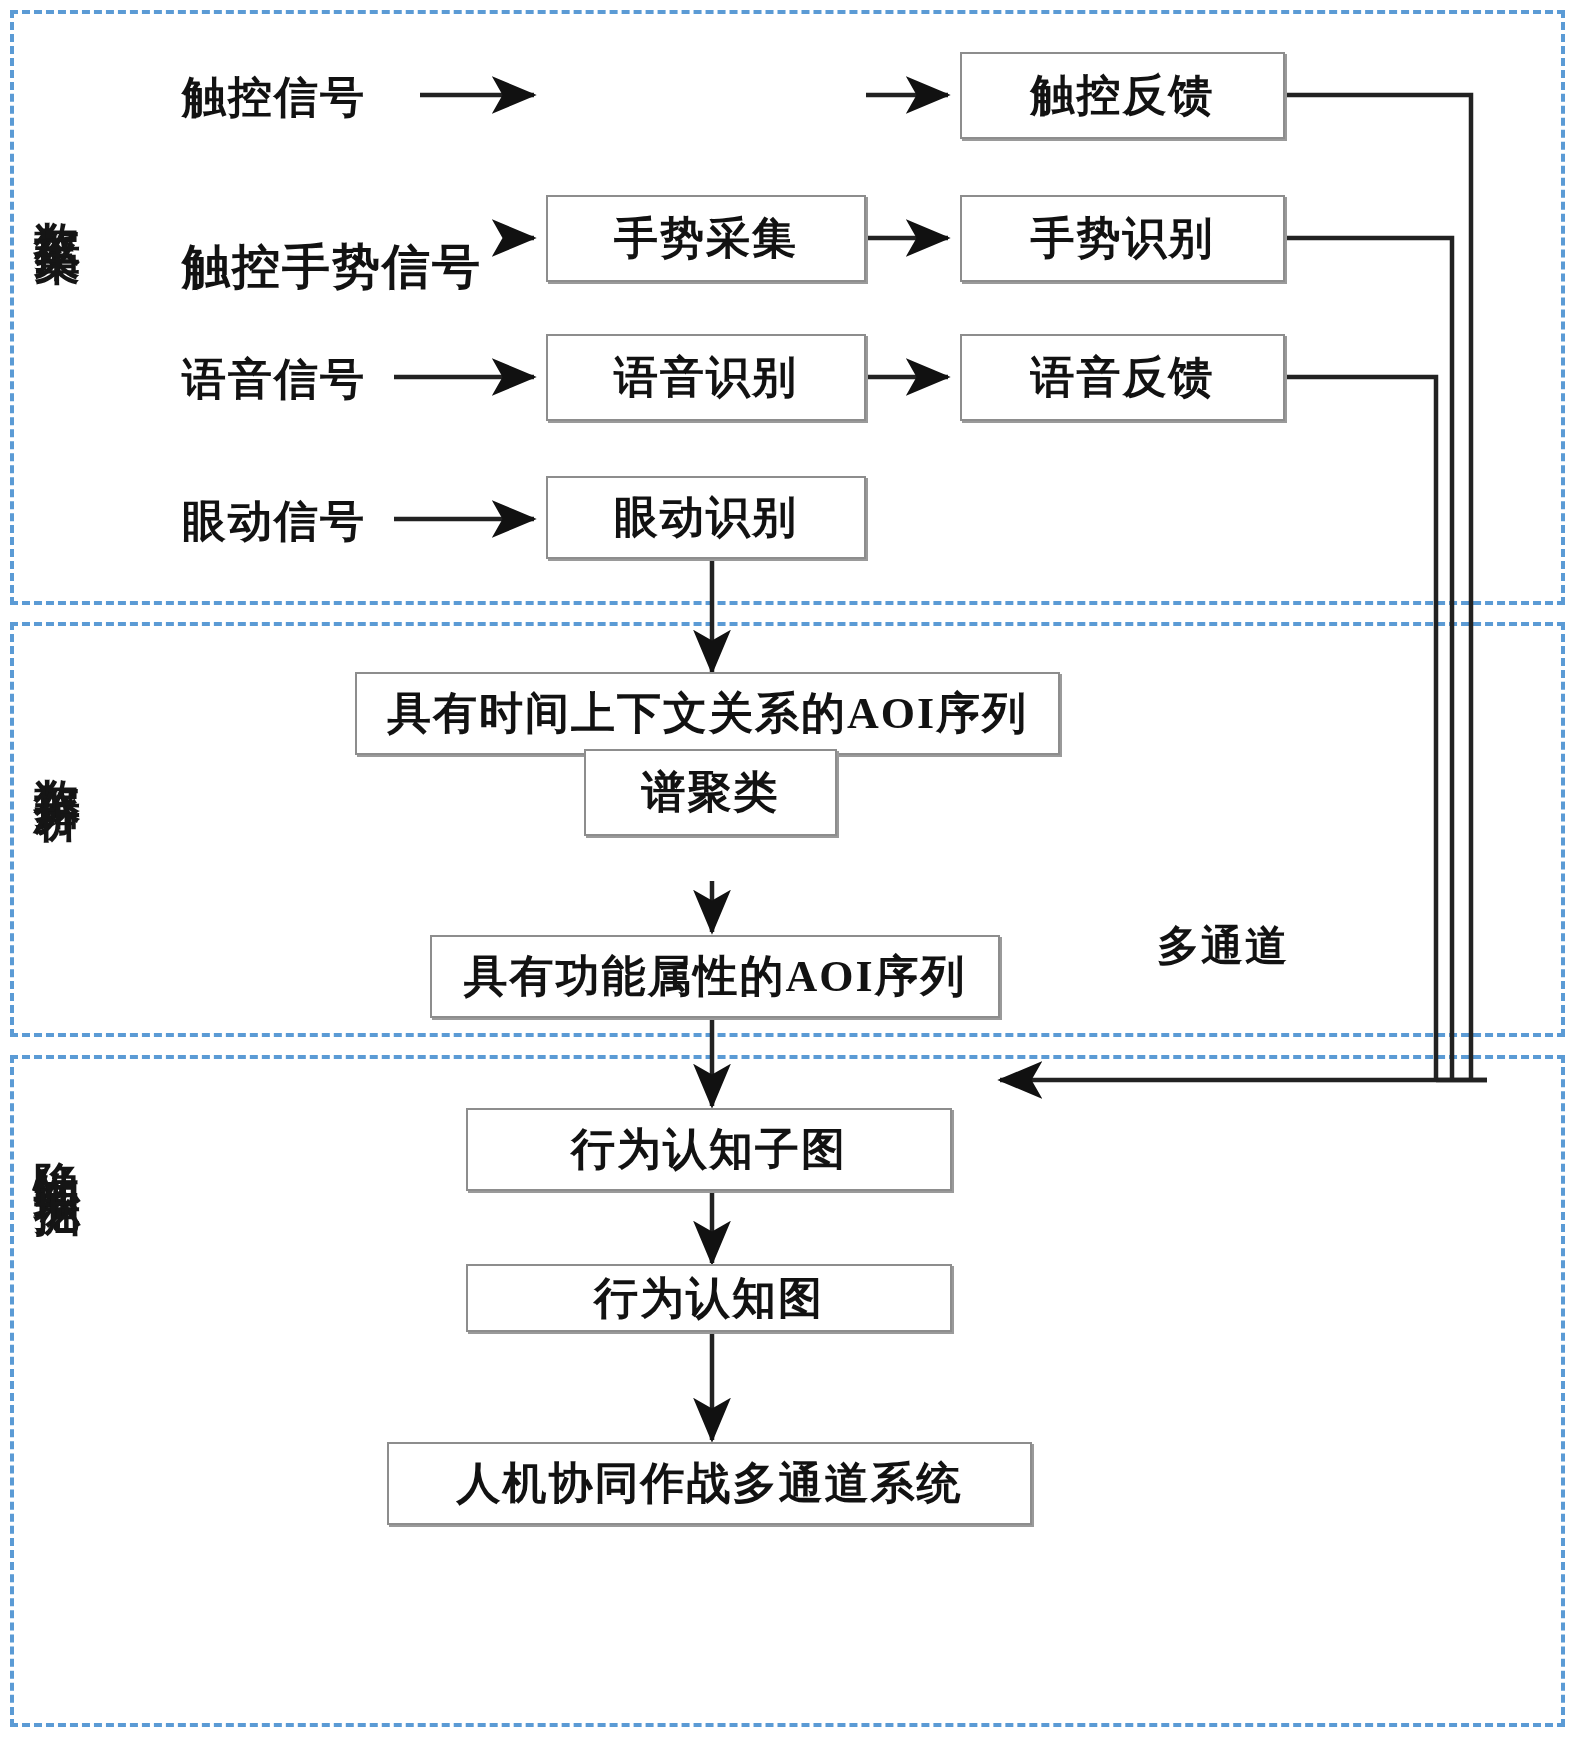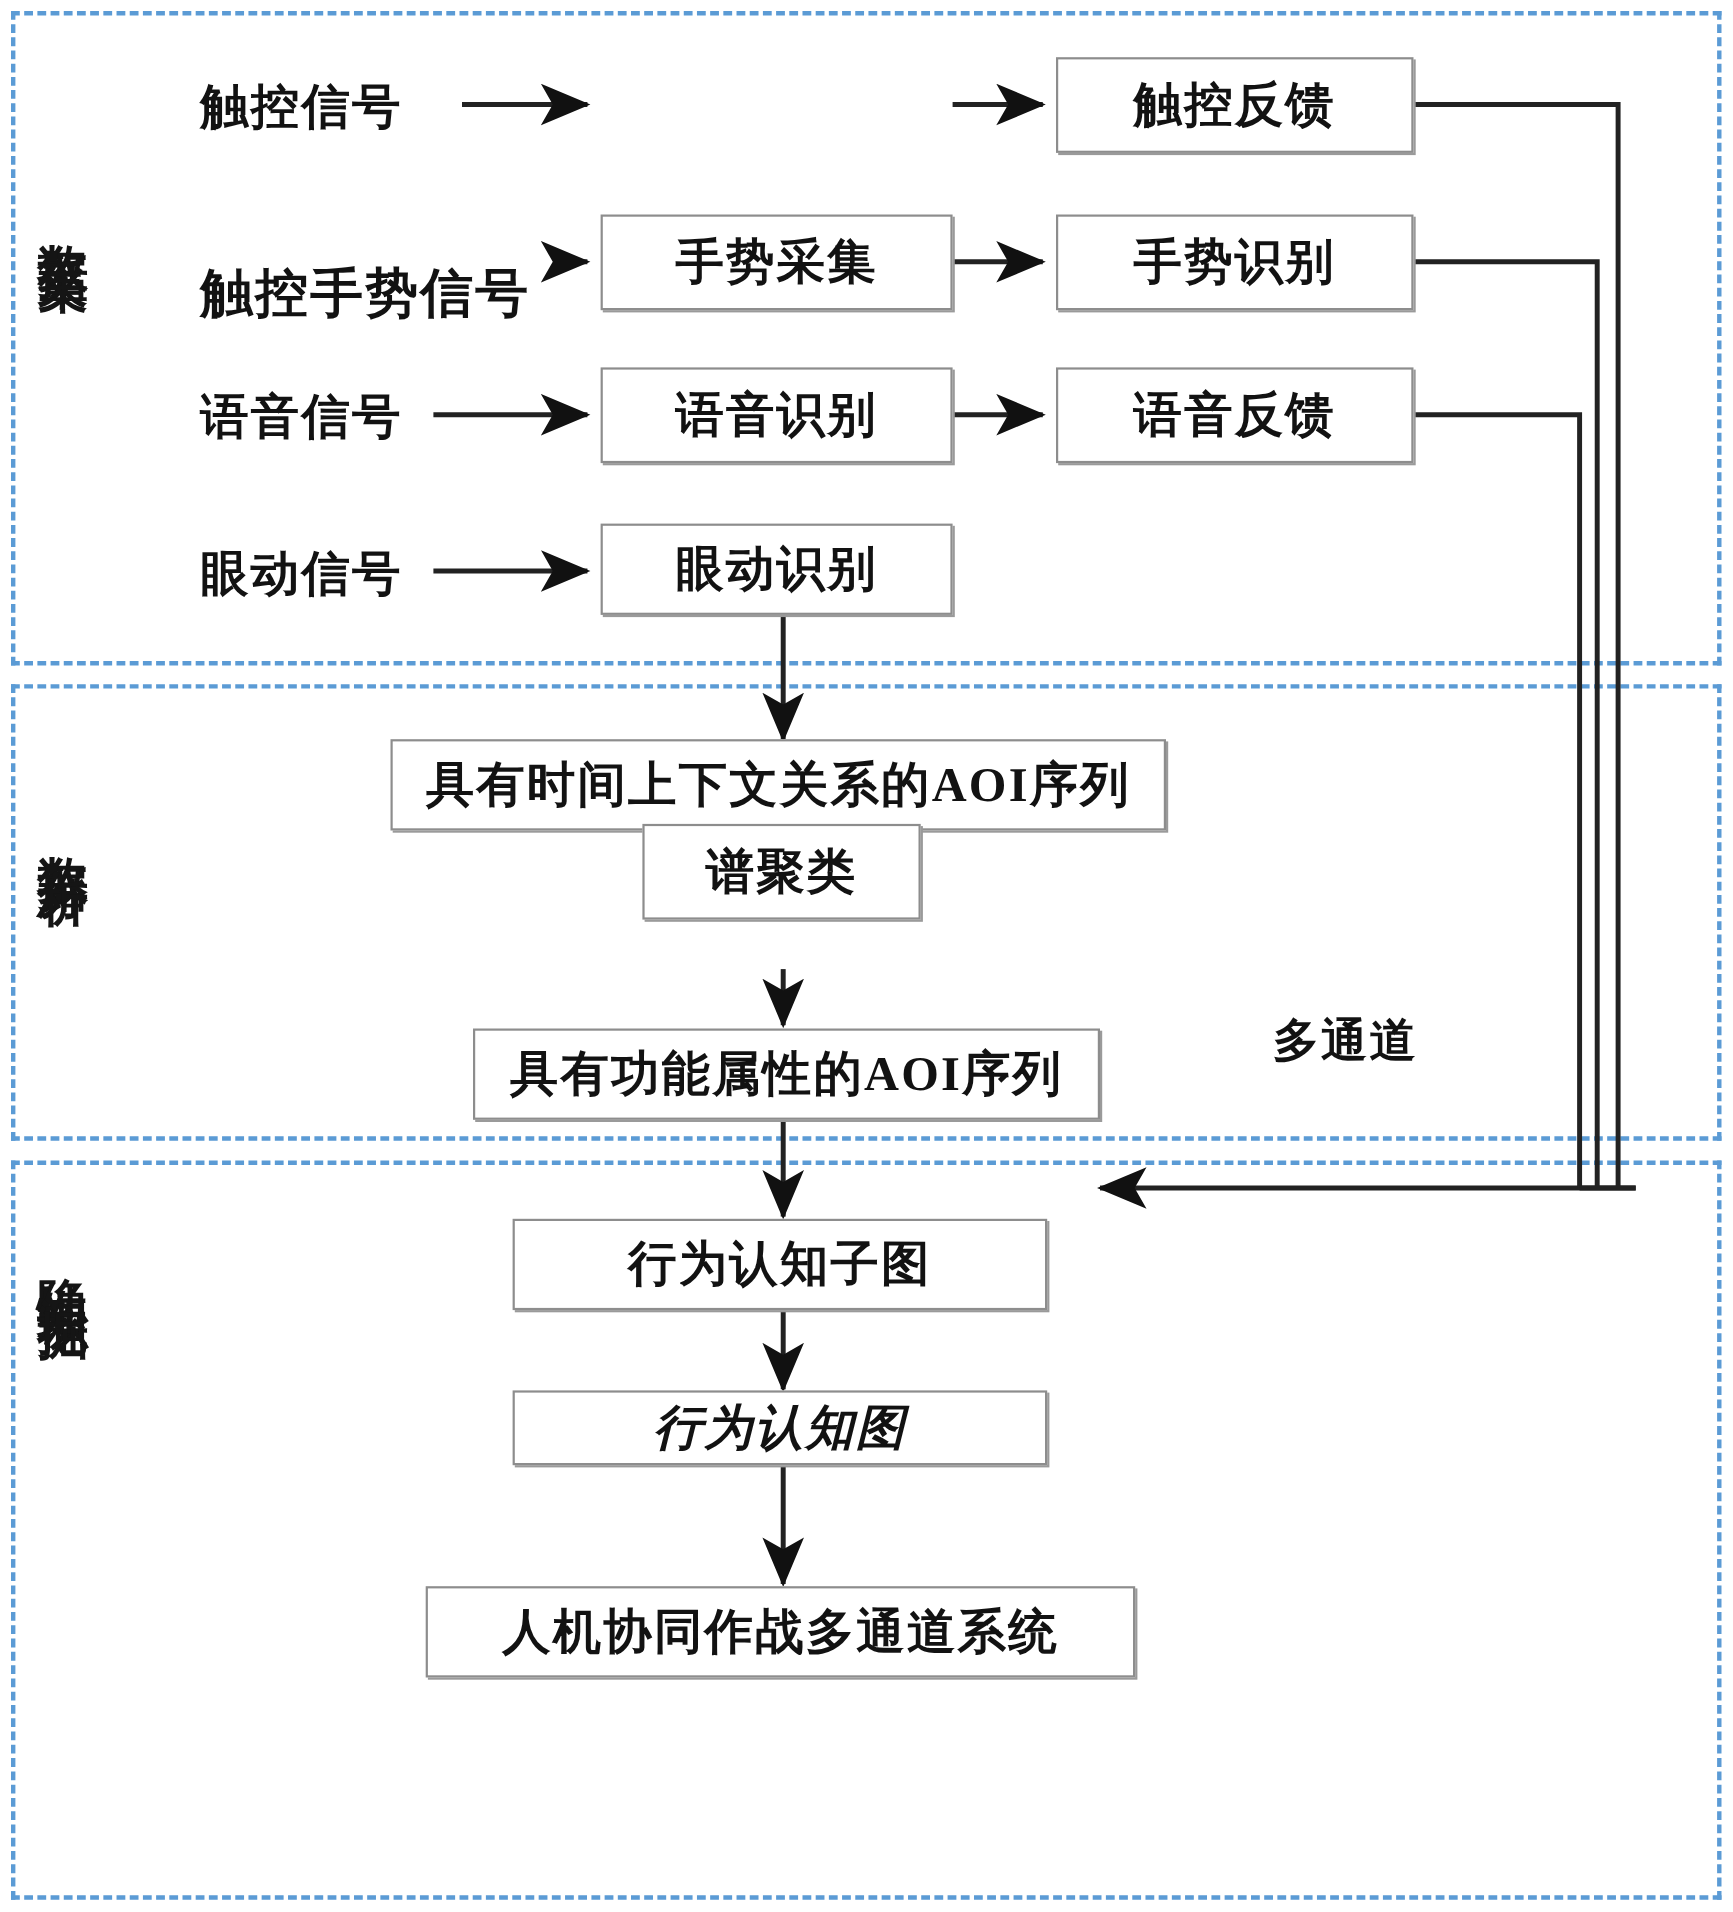--- a/index.html
+++ b/index.html
@@ -170,21 +170,21 @@
   </div>
 
   <div class="node" style="left:430px; top:935px; width:570px; height:83px; font-size:44px;text-align:right;">
     <span>具有功能属性的AOI序列</span>
   </div>
 
   <div class="node" style="left:466px; top:1108px; width:486px; height:83px; font-size:44px;">
     <span>行为认知子图</span>
   </div>
 
-  <div class="node" style="left:466px; top:1264px; width:486px; height:68px; font-size:44px;font-style:italic;">
+  <div class="node" style="left:466px; top:1264px; width:486px; height:68px; font-size:44px;">
     <span>行为认知图</span>
   </div>
 
   <div class="node" style="left:387px; top:1442px; width:645px; height:83px; font-size:44px;">
     <span>人机协同作战多通道系统</span>
   </div>
 
 </div>
 
 </body></html>

